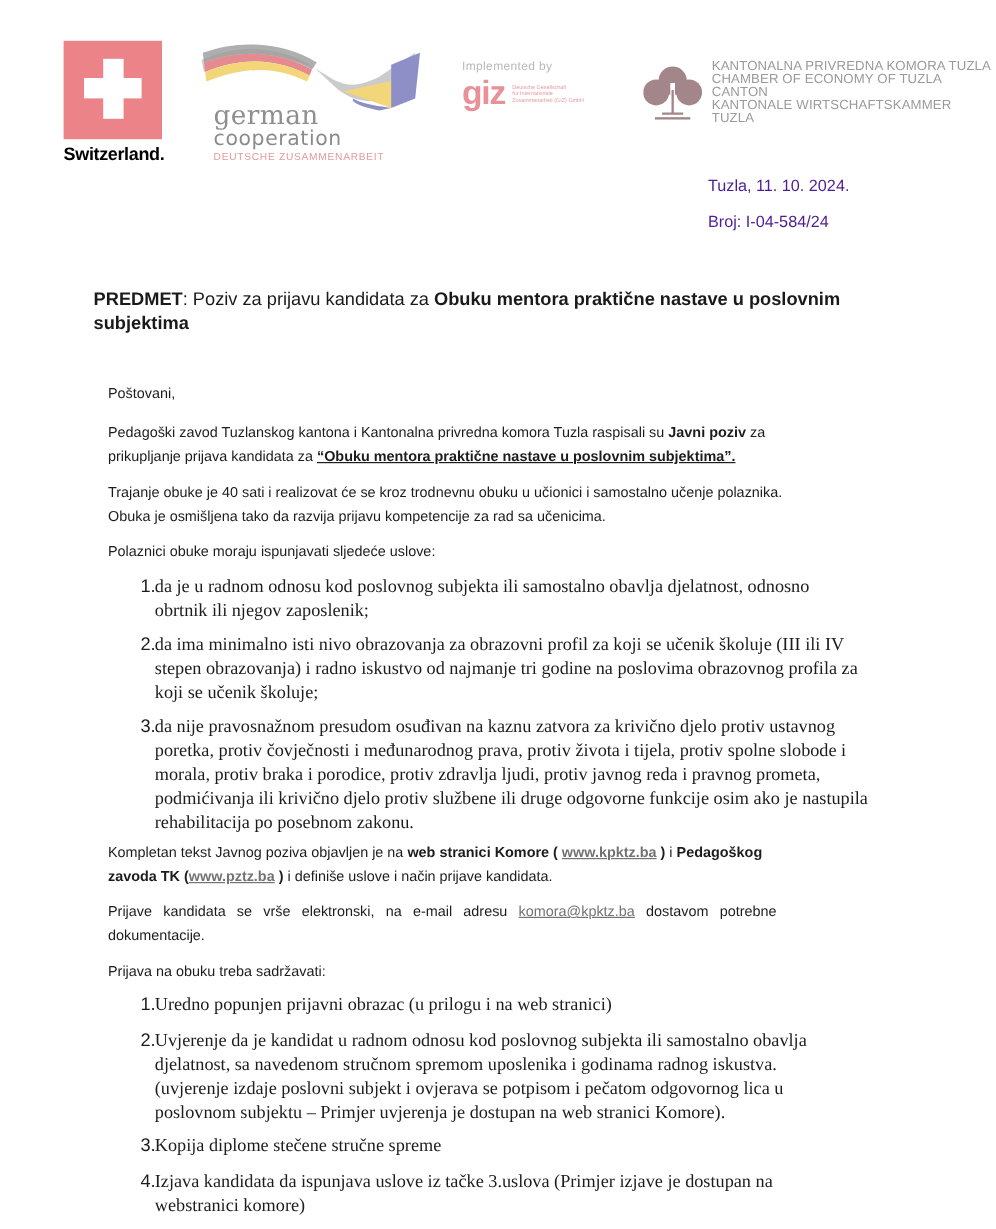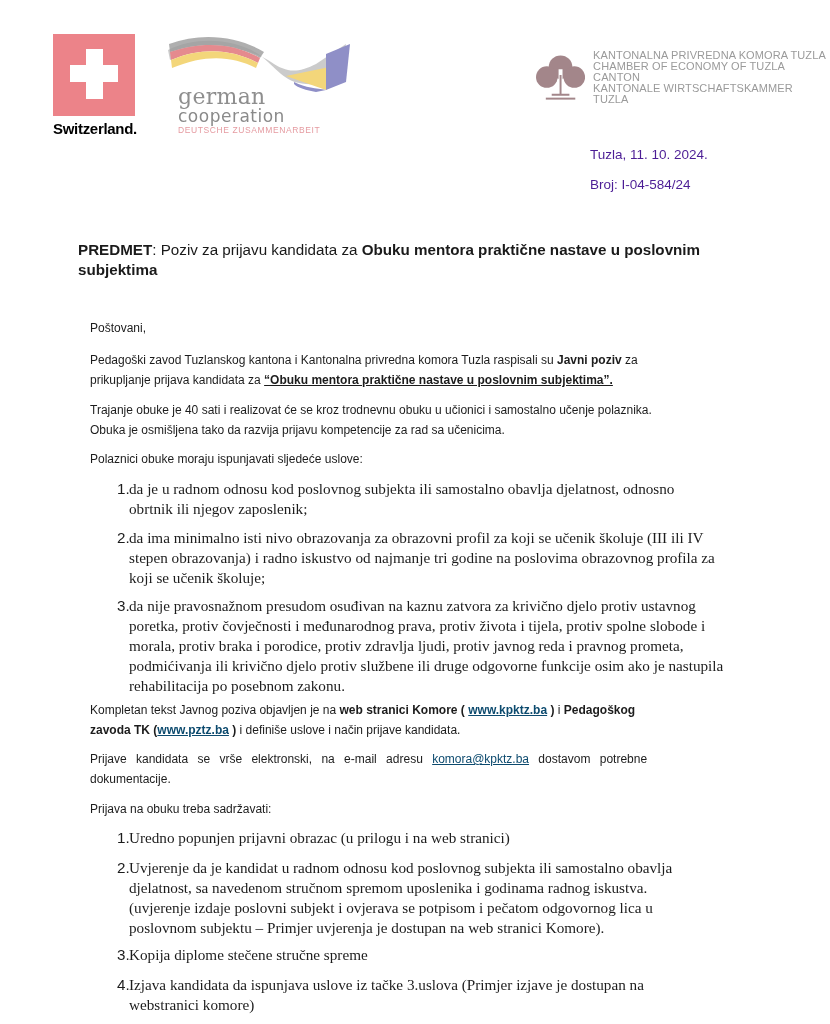--- a/index.html
+++ b/index.html
@@ -31,21 +31,21 @@
     .kpk { position: absolute; left: 536px; top: 50px; display: flex; align-items: center; }
     .kpk-text { margin-left: 8px; font-size: 11px; line-height: 11px; color: #9a9a9a; letter-spacing: 0.1px; }
 
     .meta { position: absolute; left: 590px; top: 147px; font-family: "Liberation Sans", sans-serif; font-size: 13.5px; color: #4c1d95; }
     .meta div { margin-bottom: 15px; }
     .subject { position: absolute; left: 78px; top: 240px; width: 700px; font-size: 15.2px; line-height: 20px; }
     .p { position: absolute; left: 90px; width: 700px; font-size: 12px; line-height: 20px; color: #1c1c1c; }
     .justify { text-align: justify; }
     .b { font-weight: bold; }
     .u { text-decoration: underline; }
-    .link { color: #0c4a6e; text-decoration: underline; }
+    .link { color: #737373; text-decoration: underline; }
     .li { position: absolute; left: 117px; width: 680px; font-size: 15.2px; line-height: 20px; color: #1c1c1c; }
     .li .num { position: absolute; left: 0; top: 0; }
     .li .txt { margin-left: 12px; display: block; font-family: Liberation Serif, serif; }
   </style>
 </head>
 <body>
 
 <div class="header">
   <div class="swiss">
     <div class="swiss-flag">
@@ -63,20 +63,31 @@
       <path d="M5,26 C38,12 68,16 92,29 L90,34 C66,22 40,20 6,34 Z" fill="#f3d67a"></path>
       <path d="M120,42 L178,30 L160,56 Z" fill="#f3d67a"></path>
       <path d="M160,20 L184,10 L180,48 L160,56 Z" fill="#8f8fc7"></path>
       <path d="M128,48 C140,54 150,54 160,56 L150,58 C140,56 132,54 128,50 Z" fill="#8f8fc7"></path>
     </svg>
     <div class="german-word">german</div>
     <div class="german-coop">cooperation</div>
     <div class="german-sub">DEUTSCHE ZUSAMMENARBEIT</div>
   </div>
 
+  <div class="giz">
+    <div class="giz-impl">Implemented by</div>
+    <div class="giz-row">
+      <div class="giz-logo">giz</div>
+      <div class="giz-text">
+        <div>Deutsche Gesellschaft</div>
+        <div>für Internationale</div>
+        <div>Zusammenarbeit (GIZ) GmbH</div>
+      </div>
+    </div>
+  </div>
 
   <div class="kpk">
     <svg width="50" height="46" viewBox="0 0 50 46">
       <circle cx="25" cy="12" r="12" fill="#a3868a"></circle>
       <circle cx="11" cy="22" r="11" fill="#a3868a"></circle>
       <circle cx="39" cy="22" r="11" fill="#a3868a"></circle>
       <path d="M23,14 L27,14 L27,38 C27,40 32,40 38,40 L38,42 L12,42 L12,40 C18,40 23,40 23,38 Z" fill="#ffffff"></path>
       <path d="M24,20 L26,20 L26,39 L34,39 L34,41 L16,41 L16,39 L24,39 Z" fill="#a3868a"></path>
       <rect x="10" y="43" width="30" height="2" fill="#a3868a"></rect>
     </svg>

